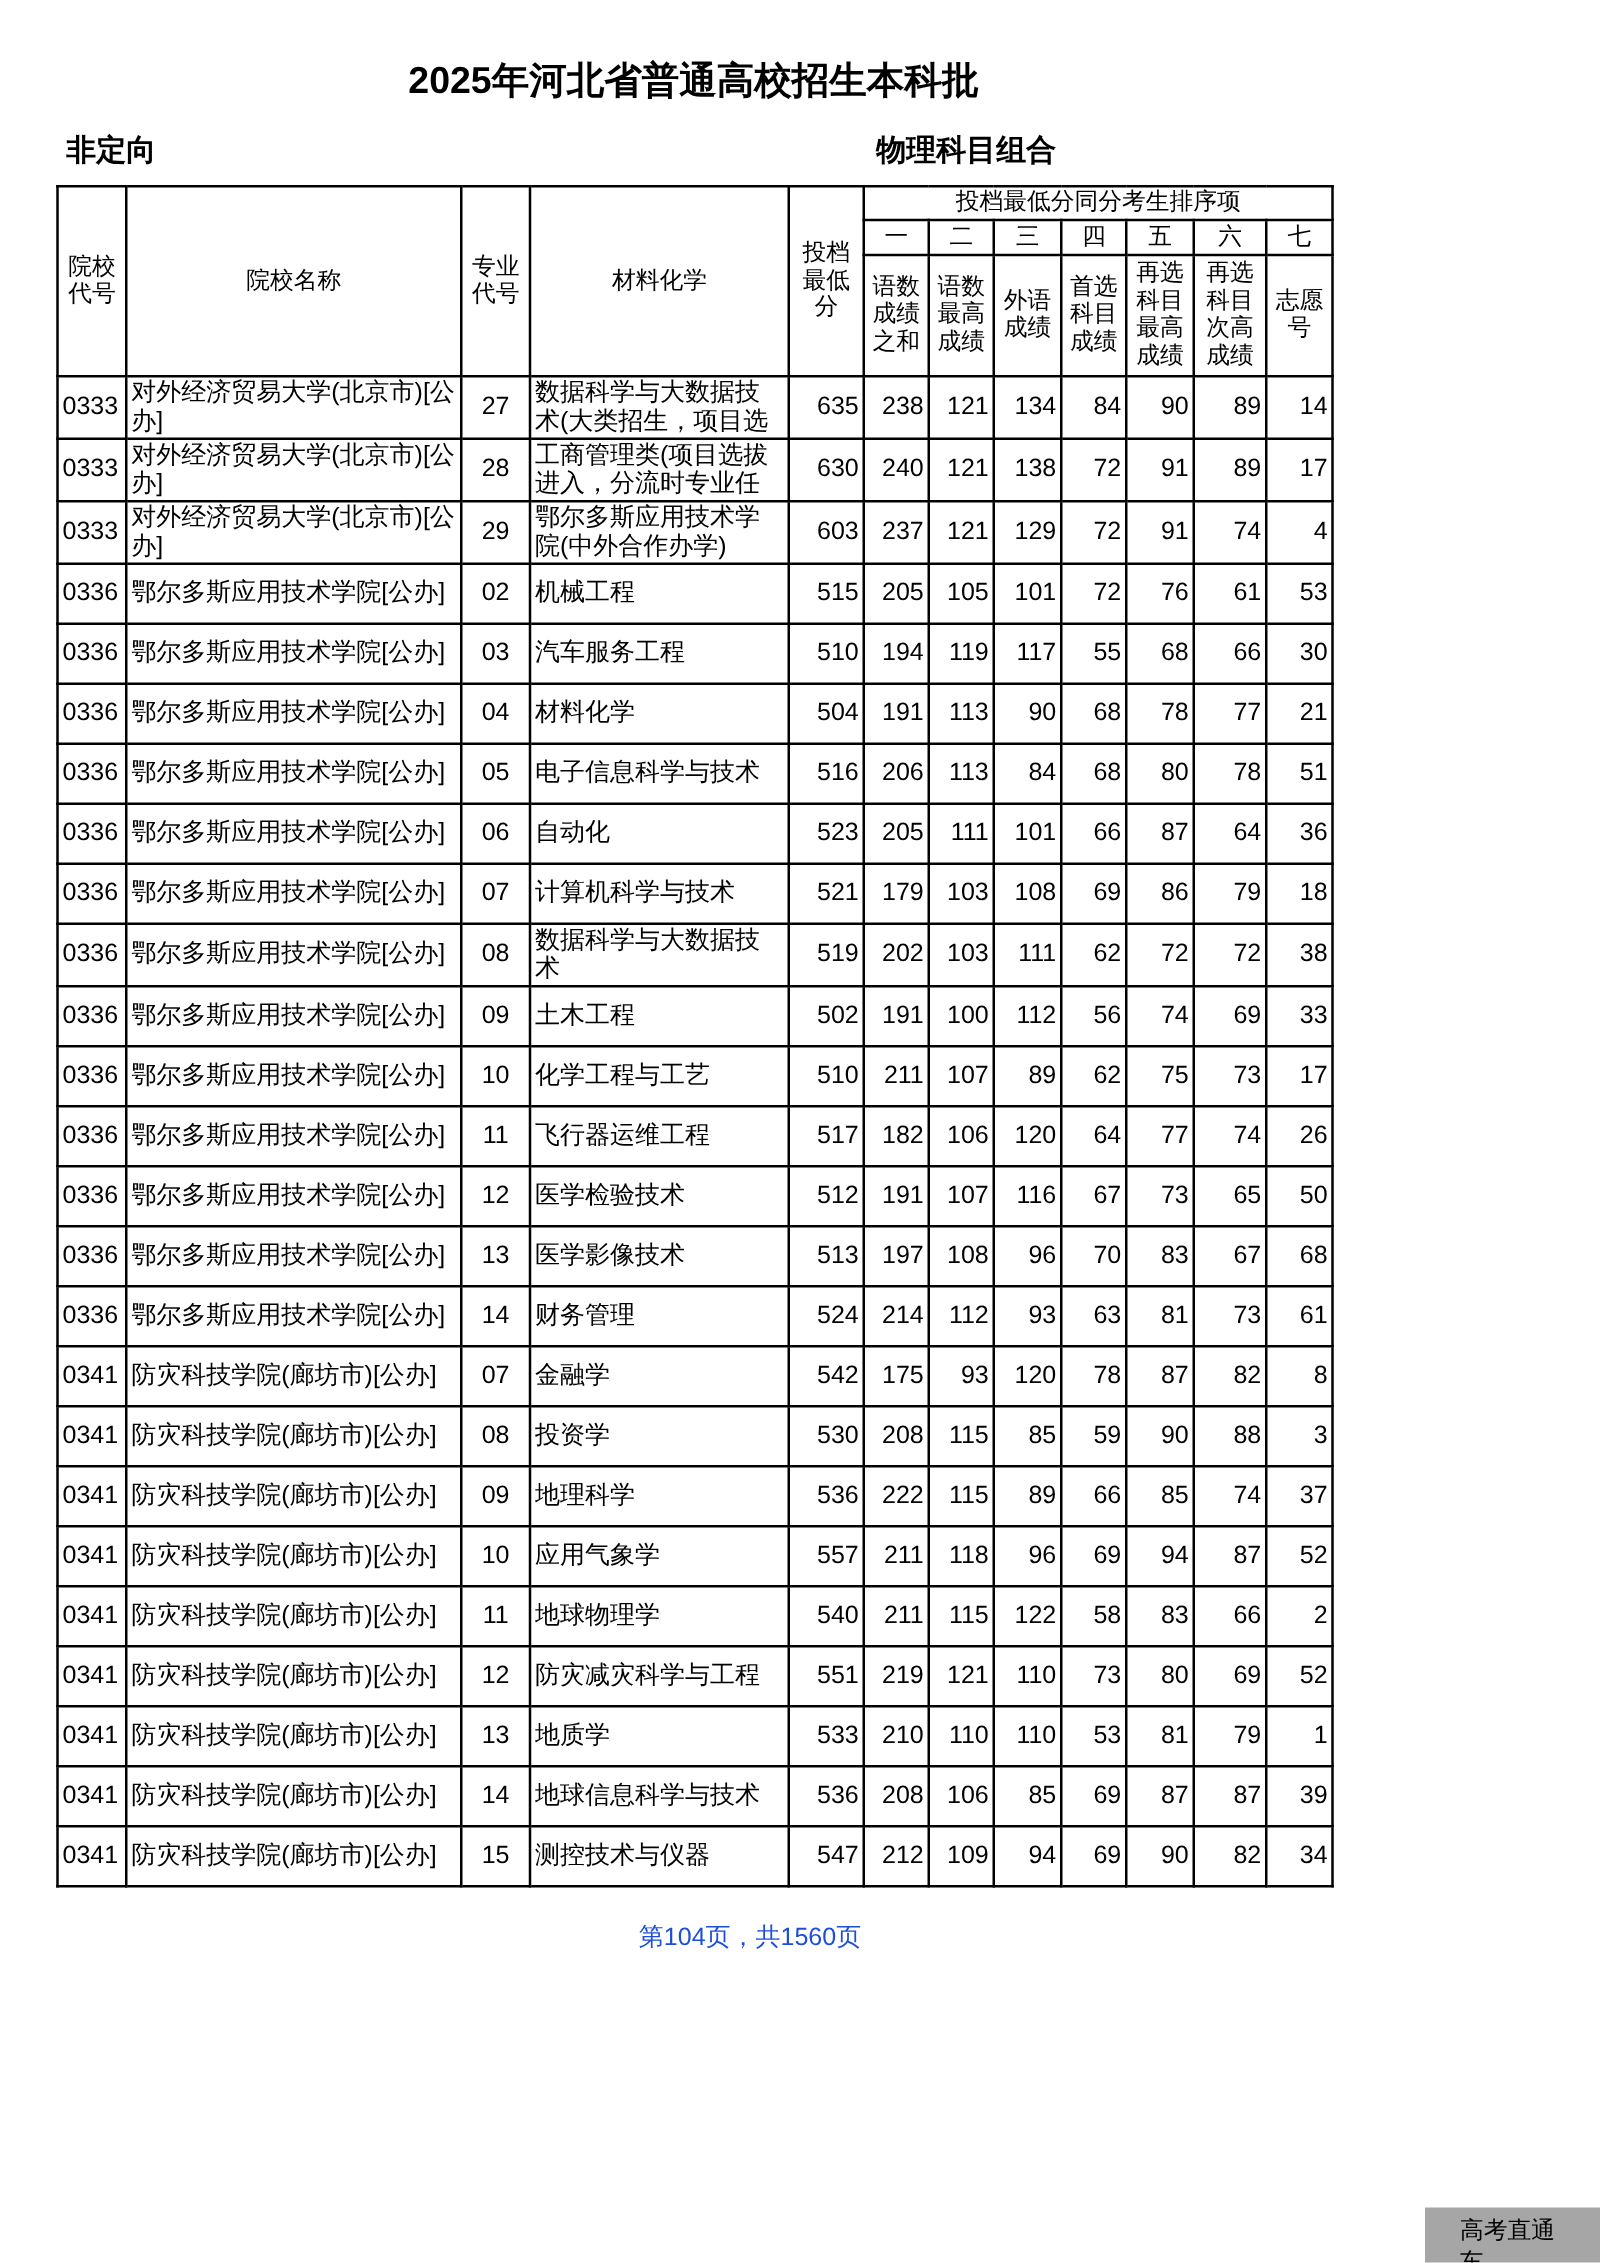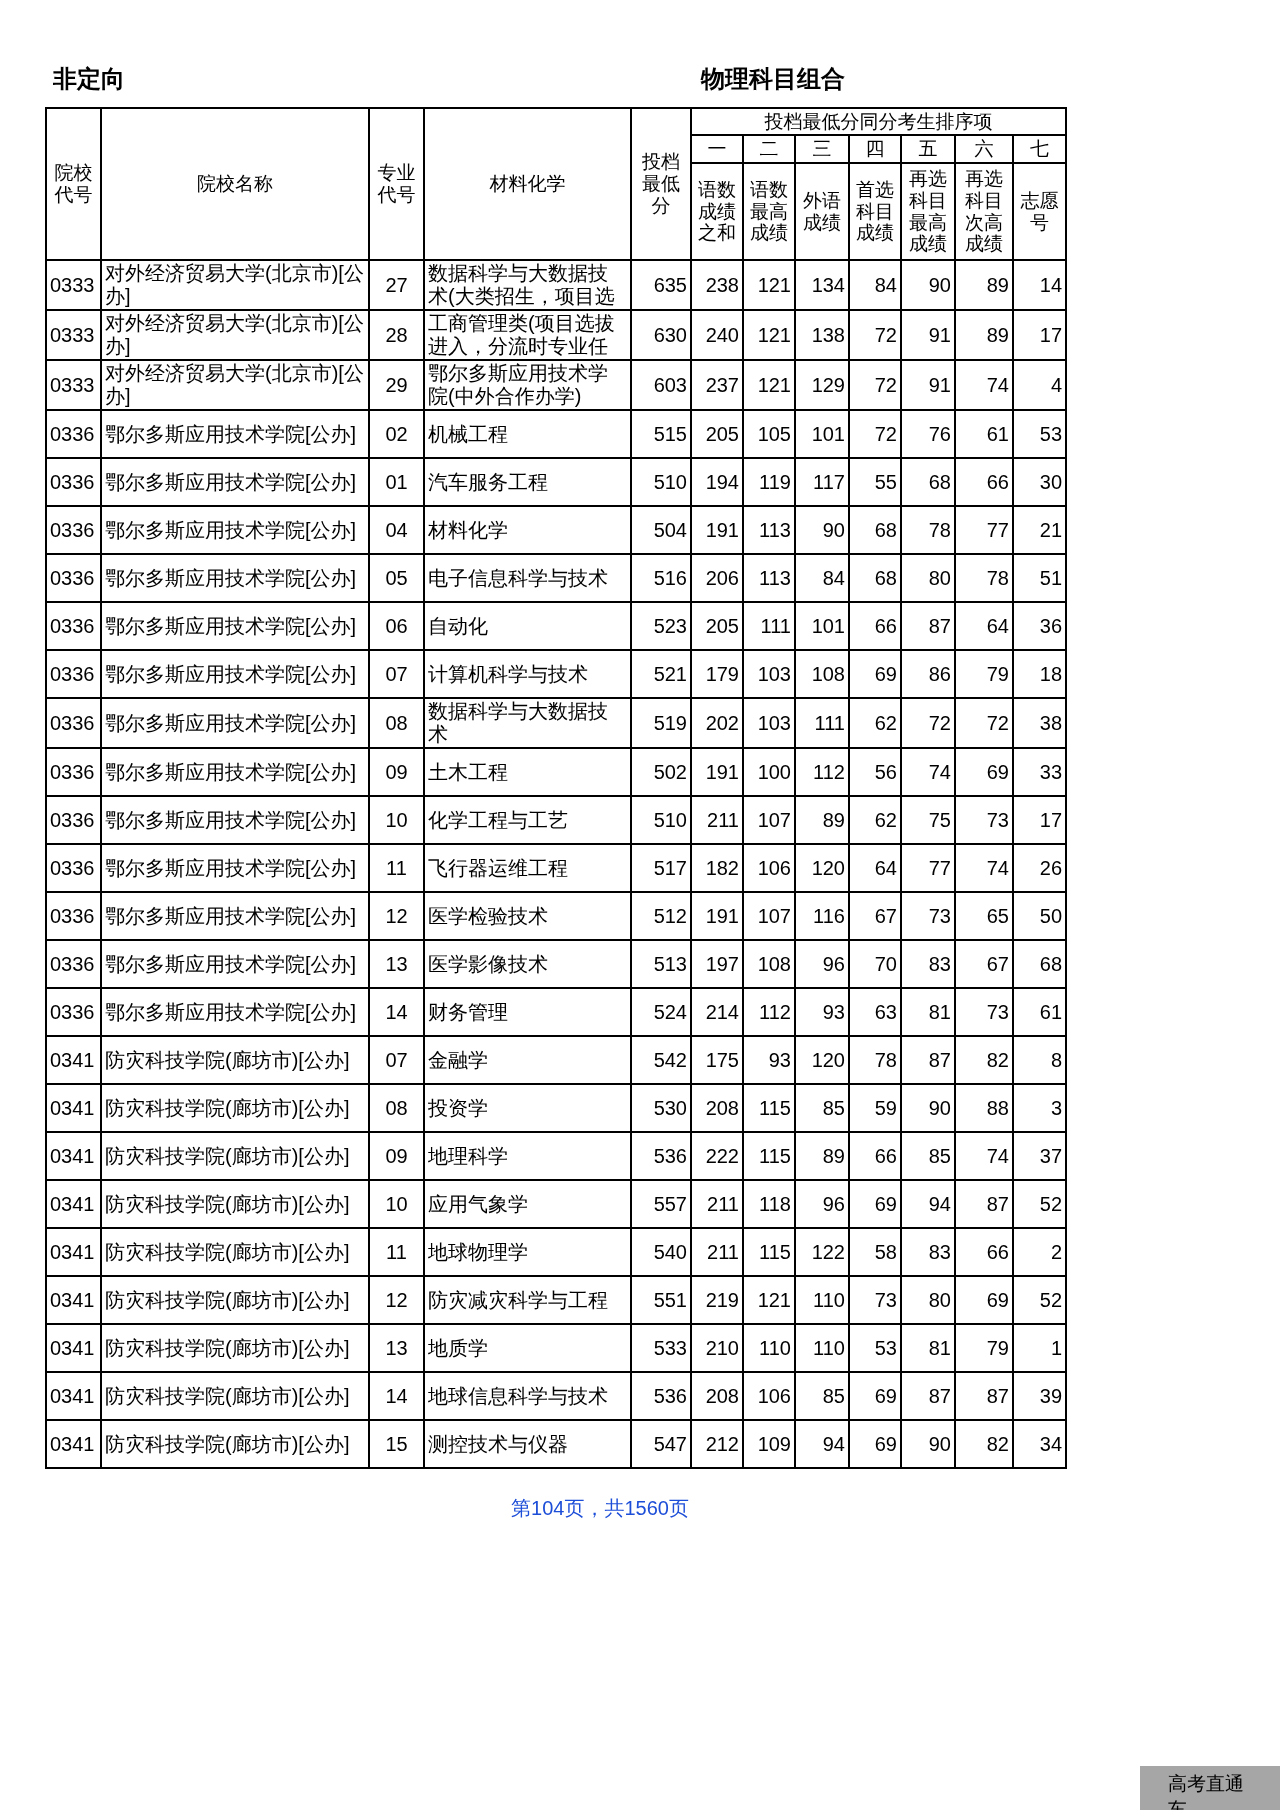--- a/index.html
+++ b/index.html
@@ -71,20 +71,21 @@
     padding:5px 28px;
   }
 </style>
 </head>
 <body>
 
 <div class="page">
   <div class="content">
 
     <div class="title">
+      <div>2025年河北省普通高校招生本科批</div>
     </div>
 
     <div class="label-row">
       <div class="label-left">非定向</div>
       <div class="label-right">物理科目组合</div>
     </div>
 
     <table class="stat">
       <colgroup>
         <col style="width:55px">
@@ -181,21 +182,21 @@
     <td class="ar">105</td>
     <td class="ar">101</td>
     <td class="ar">72</td>
     <td class="ar">76</td>
     <td class="ar">61</td>
     <td class="ar">53</td>
   </tr>
           <tr>
     <td class="al">0336</td>
     <td class="al">鄂尔多斯应用技术学院[公办]</td>
-    <td class="ac">01</td>
+    <td class="ac">03</td>
     <td class="al">汽车服务工程</td>
     <td class="ar">510</td>
     <td class="ar">194</td>
     <td class="ar">119</td>
     <td class="ar">117</td>
     <td class="ar">55</td>
     <td class="ar">68</td>
     <td class="ar">66</td>
     <td class="ar">30</td>
   </tr>

